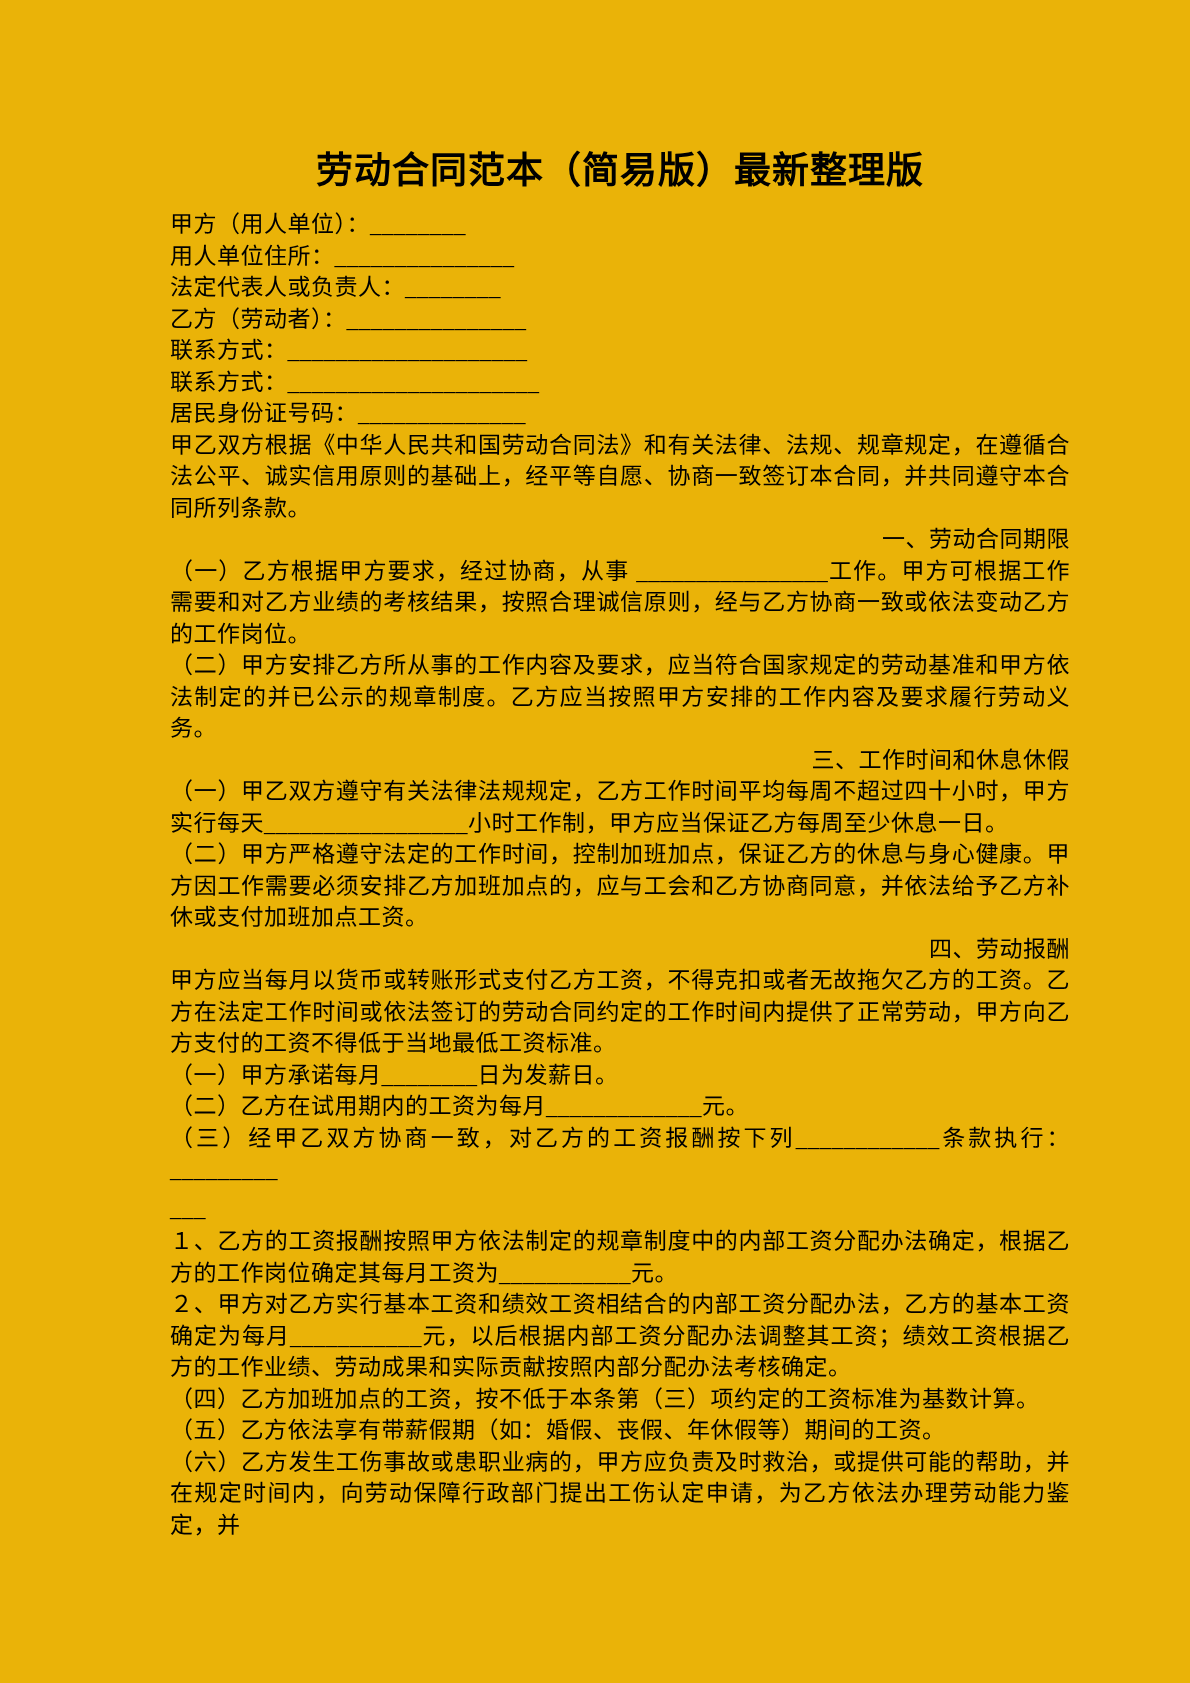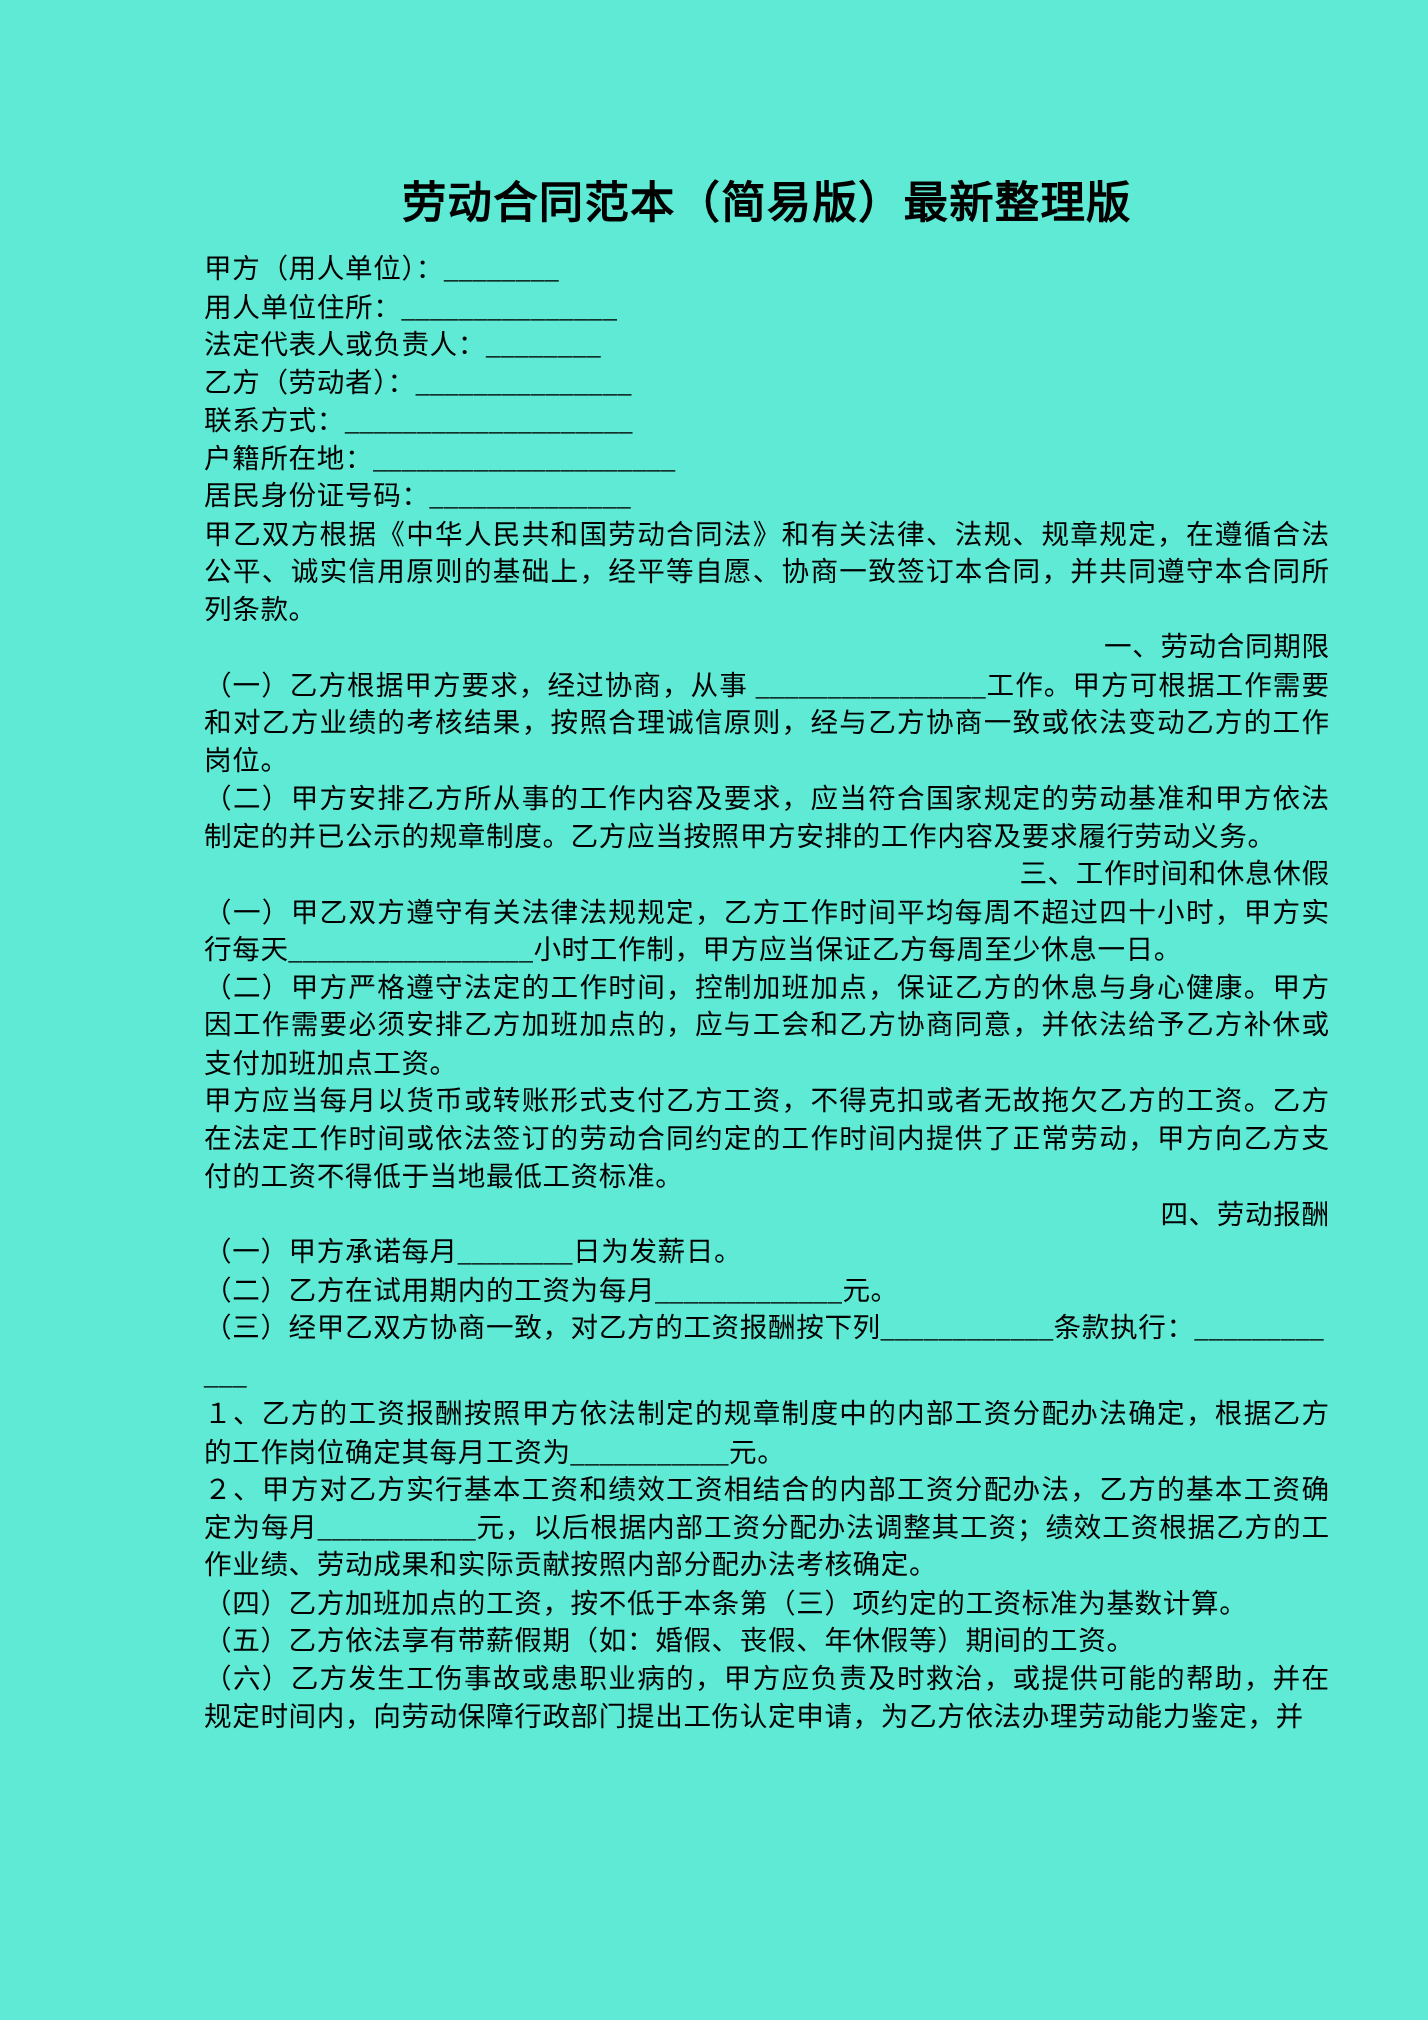--- a/index.html
+++ b/index.html
@@ -6,22 +6,22 @@
     margin: 0;
     padding: 0;
     background: #ffffff;
   }
   .page {
     position: relative;
     box-sizing: border-box;
     width: 1190px;
     height: 1683px;
     margin: 0 auto;
-    background: #5eead4;
-    padding: 146px 82px 0 170px;
+    background: #eab308;
+    padding: 146px 120px 0 170px;
     font-family: "Liberation Serif", "DejaVu Serif", serif;
     color: #000000;
     font-size: 23px;
     line-height: 31.5px;
   }
   .doc-title {
     text-align: center;
     font-size: 37px;
     font-weight: bold;
     line-height: 50px;
@@ -55,32 +55,32 @@
 
 <div class="page">
 
   <h1 class="doc-title">劳动合同范本（简易版）最新整理版</h1>
 
   <div class="field-line">甲方（用人单位）：________</div>
   <div class="field-line">用人单位住所：_______________</div>
   <div class="field-line">法定代表人或负责人：________</div>
   <div class="field-line">乙方（劳动者）：_______________</div>
   <div class="field-line">联系方式：____________________</div>
-  <div class="field-line">户籍所在地：_____________________</div>
+  <div class="field-line">联系方式：_____________________</div>
   <div class="field-line">居民身份证号码：______________</div>
 
   <p class="para">甲乙双方根据《中华人民共和国劳动合同法》和有关法律、法规、规章规定，在遵循合法公平、诚实信用原则的基础上，经平等自愿、协商一致签订本合同，并共同遵守本合同所列条款。</p>
   <p class="para heading">一、劳动合同期限</p>
   <p class="para">（一）乙方根据甲方要求，经过协商，从事 ________________工作。甲方可根据工作需要和对乙方业绩的考核结果，按照合理诚信原则，经与乙方协商一致或依法变动乙方的工作岗位。</p>
   <p class="para">（二）甲方安排乙方所从事的工作内容及要求，应当符合国家规定的劳动基准和甲方依法制定的并已公示的规章制度。乙方应当按照甲方安排的工作内容及要求履行劳动义务。</p>
   <p class="para heading">三、工作时间和休息休假</p>
   <p class="para">（一）甲乙双方遵守有关法律法规规定，乙方工作时间平均每周不超过四十小时，甲方实行每天_________________小时工作制，甲方应当保证乙方每周至少休息一日。</p>
   <p class="para">（二）甲方严格遵守法定的工作时间，控制加班加点，保证乙方的休息与身心健康。甲方因工作需要必须安排乙方加班加点的，应与工会和乙方协商同意，并依法给予乙方补休或支付加班加点工资。</p>
+  <p class="para heading">四、劳动报酬</p>
   <p class="para">甲方应当每月以货币或转账形式支付乙方工资，不得克扣或者无故拖欠乙方的工资。乙方在法定工作时间或依法签订的劳动合同约定的工作时间内提供了正常劳动，甲方向乙方支付的工资不得低于当地最低工资标准。</p>
-  <p class="para heading">四、劳动报酬</p>
   <p class="para">（一）甲方承诺每月________日为发薪日。</p>
   <p class="para">（二）乙方在试用期内的工资为每月_____________元。</p>
   <p class="para">（三）经甲乙双方协商一致，对乙方的工资报酬按下列____________条款执行：_________</p>
   <p class="para continuation">___</p>
   <p class="para">１、乙方的工资报酬按照甲方依法制定的规章制度中的内部工资分配办法确定，根据乙方的工作岗位确定其每月工资为___________元。</p>
   <p class="para">２、甲方对乙方实行基本工资和绩效工资相结合的内部工资分配办法，乙方的基本工资确定为每月___________元，以后根据内部工资分配办法调整其工资；绩效工资根据乙方的工作业绩、劳动成果和实际贡献按照内部分配办法考核确定。</p>
   <p class="para">（四）乙方加班加点的工资，按不低于本条第（三）项约定的工资标准为基数计算。</p>
   <p class="para">（五）乙方依法享有带薪假期（如：婚假、丧假、年休假等）期间的工资。</p>
   <p class="para">（六）乙方发生工伤事故或患职业病的，甲方应负责及时救治，或提供可能的帮助，并在规定时间内，向劳动保障行政部门提出工伤认定申请，为乙方依法办理劳动能力鉴定，并</p>
 

